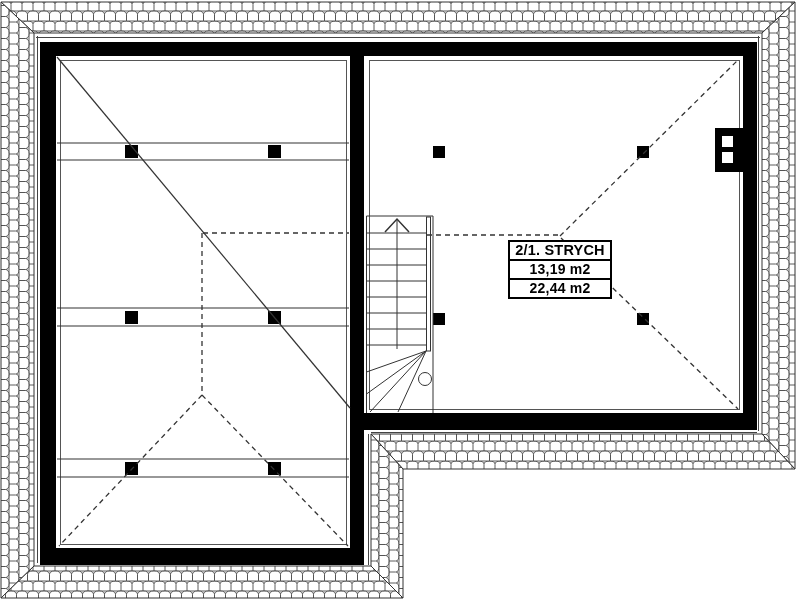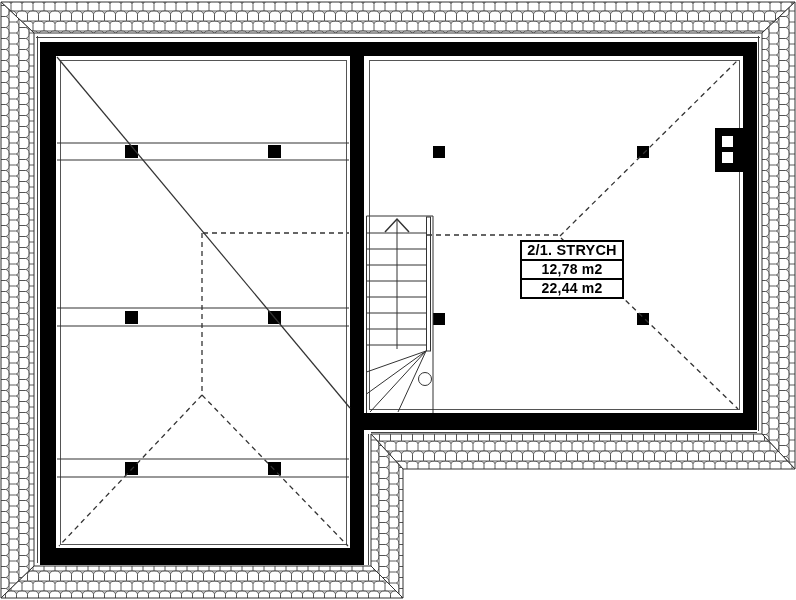--- a/index.html
+++ b/index.html
@@ -2,21 +2,21 @@
 <html><head>
 <meta charset="utf-8">
 <style>
   html,body { margin:0; padding:0; background:#e8e8e8; }
   .stage {
     position:relative; width:796px; height:600px; background:#ffffff;
     font-family:"Liberation Sans", sans-serif; overflow:hidden;
   }
   .plan-svg { position:absolute; left:0; top:0; }
   .label-box {
-    position:absolute; left:520px; top:240px; width:104px;
+    position:absolute; left:508px; top:240px; width:104px;
     text-align:center; font-weight:bold; color:#000;
   }
   .label-row {
     border:2px solid #000; background:#fff; margin-top:-2px;
     line-height:15px; padding:1px 0; font-size:14px; letter-spacing:0.2px;
   }
   .label-row.title { margin-top:0; font-size:14.5px; }
 </style>
 </head>
 <body>
@@ -140,16 +140,16 @@
 
   <g>
     <rect x="715" y="128" width="28" height="44" fill="#000000"></rect>
     <rect x="722" y="136" width="11" height="11" fill="#ffffff"></rect>
     <rect x="722" y="152" width="11" height="11" fill="#ffffff"></rect>
   </g>
 </svg>
 
 <div class="label-box">
   <div class="label-row title">2/1. STRYCH</div>
-  <div class="label-row">12,78 m2</div>
+  <div class="label-row">13,19 m2</div>
   <div class="label-row">22,44 m2</div>
 </div>
 </div>
 
 </body></html>

